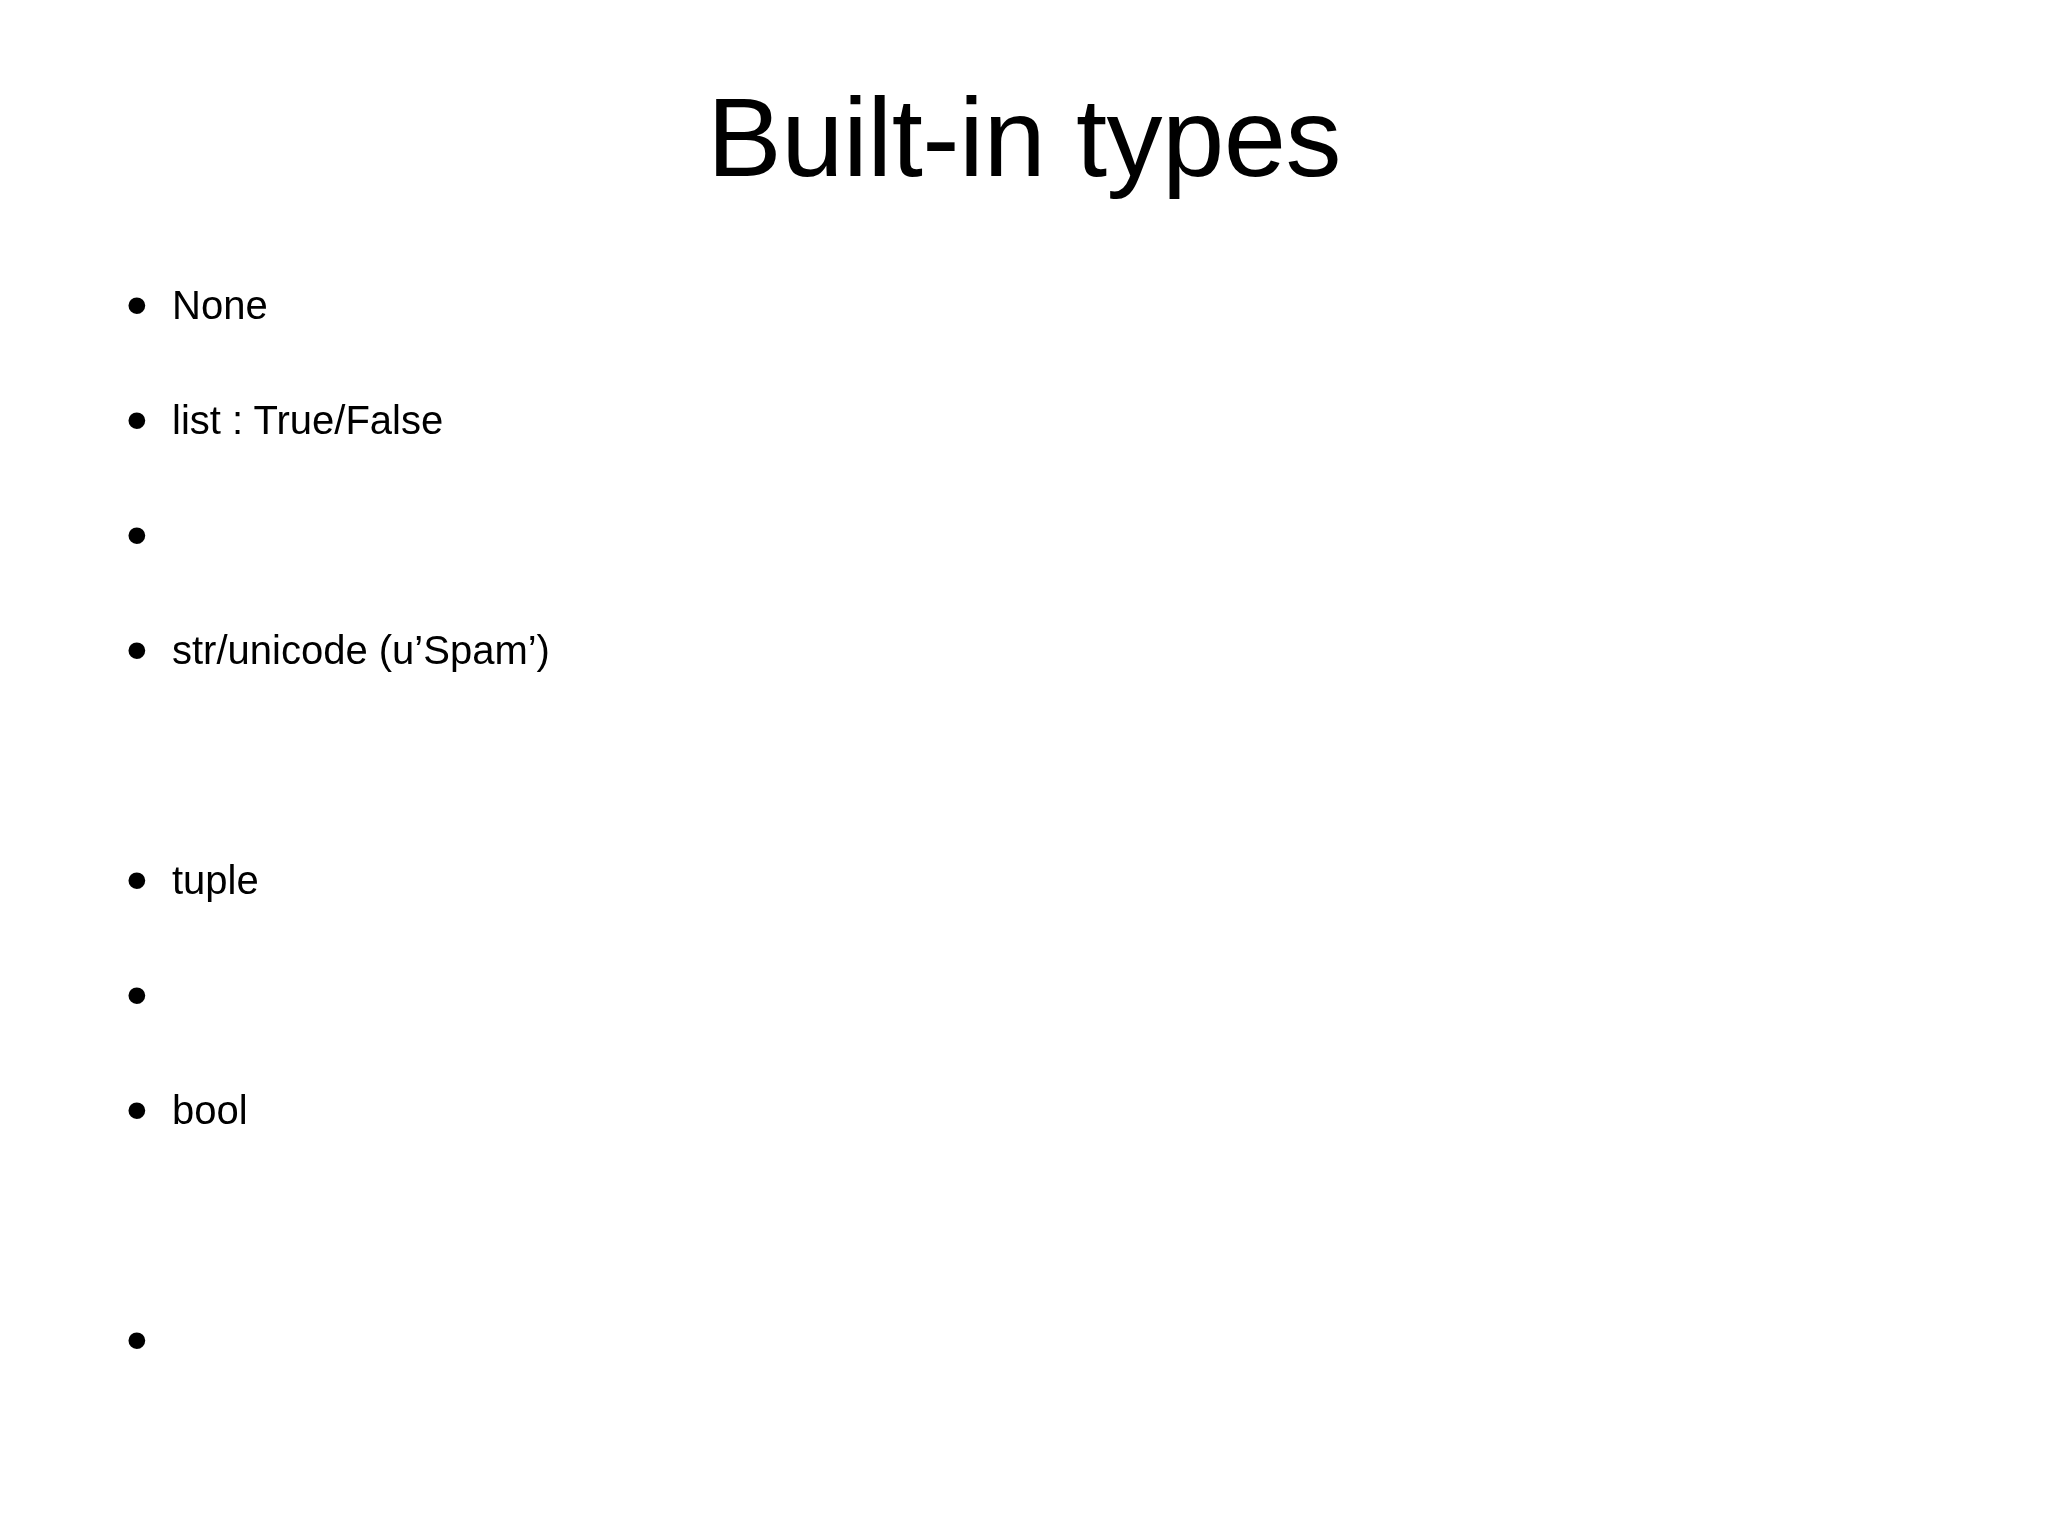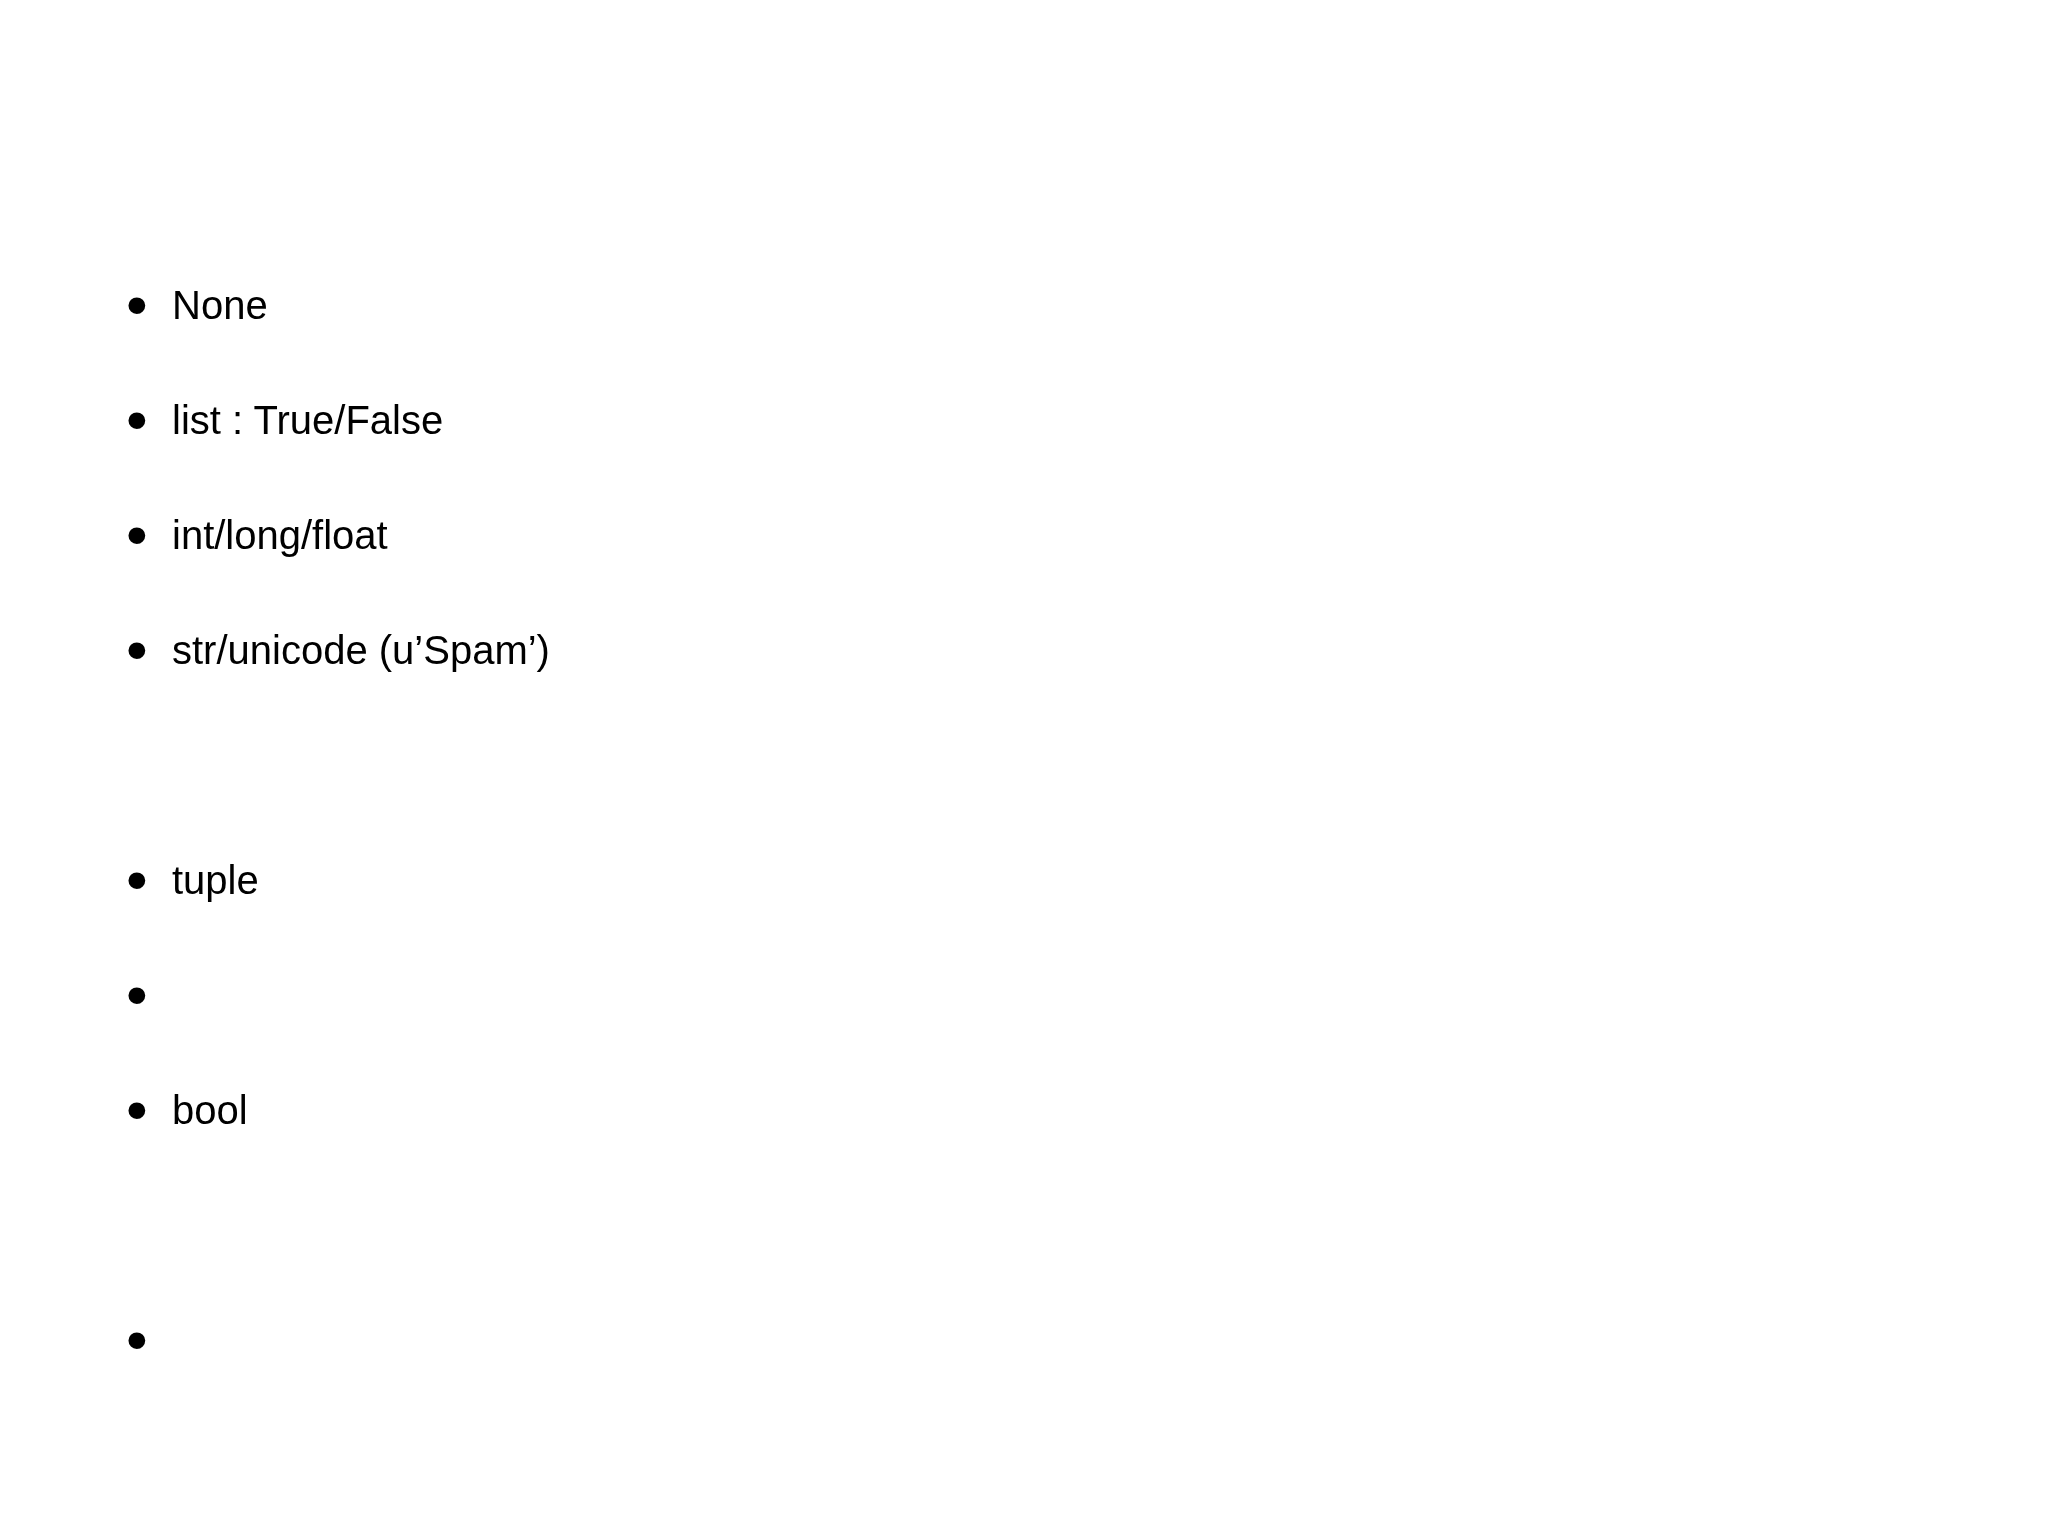--- a/index.html
+++ b/index.html
@@ -71,33 +71,33 @@
   .spacer .bullet-glyph,
   .spacer .bullet-text {
     visibility: hidden;
   }
 </style>
 </head>
 <body>
 
 <div class="slide">
 
+  <div class="slide-title">Built-in types</div>
 
   <ul class="body-list">
       <li class="bullet-row">
         <span class="bullet-glyph">•</span>
         <span class="bullet-text">None</span>
       </li>
       <li class="bullet-row">
         <span class="bullet-glyph">•</span>
         <span class="bullet-text">list : True/False</span>
       </li>
       <li class="bullet-row">
         <span class="bullet-glyph">•</span>
-        <span class="bullet-text">int/long/float</span>
       </li>
       <li class="bullet-row">
         <span class="bullet-glyph">•</span>
         <span class="bullet-text">str/unicode (u’Spam’)</span>
       </li>
       <li class="bullet-row spacer">
         <span class="bullet-glyph">•</span>
         <span class="bullet-text"></span>
       </li>
       <li class="bullet-row">

